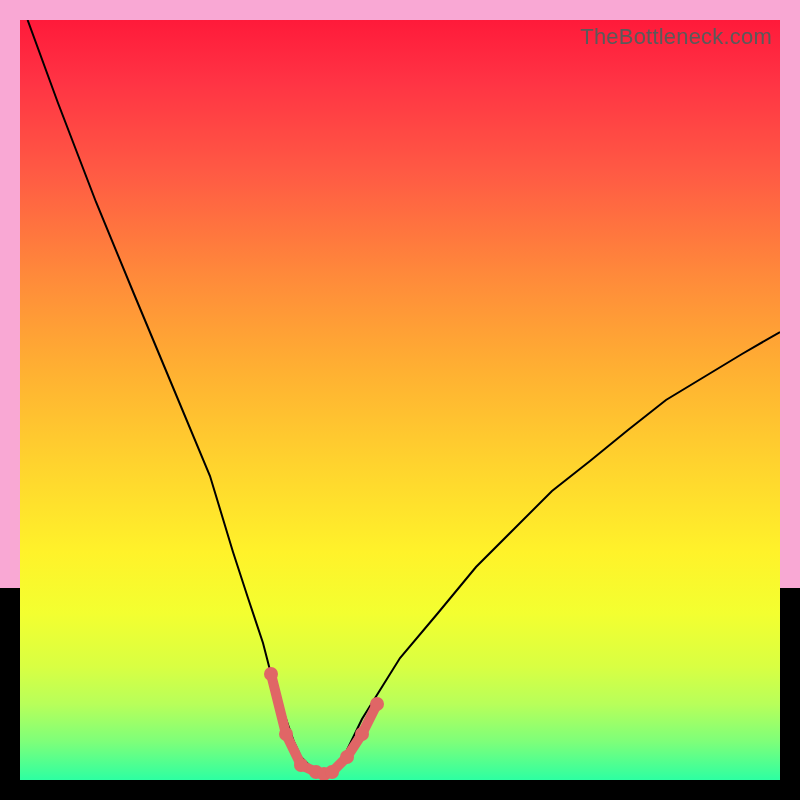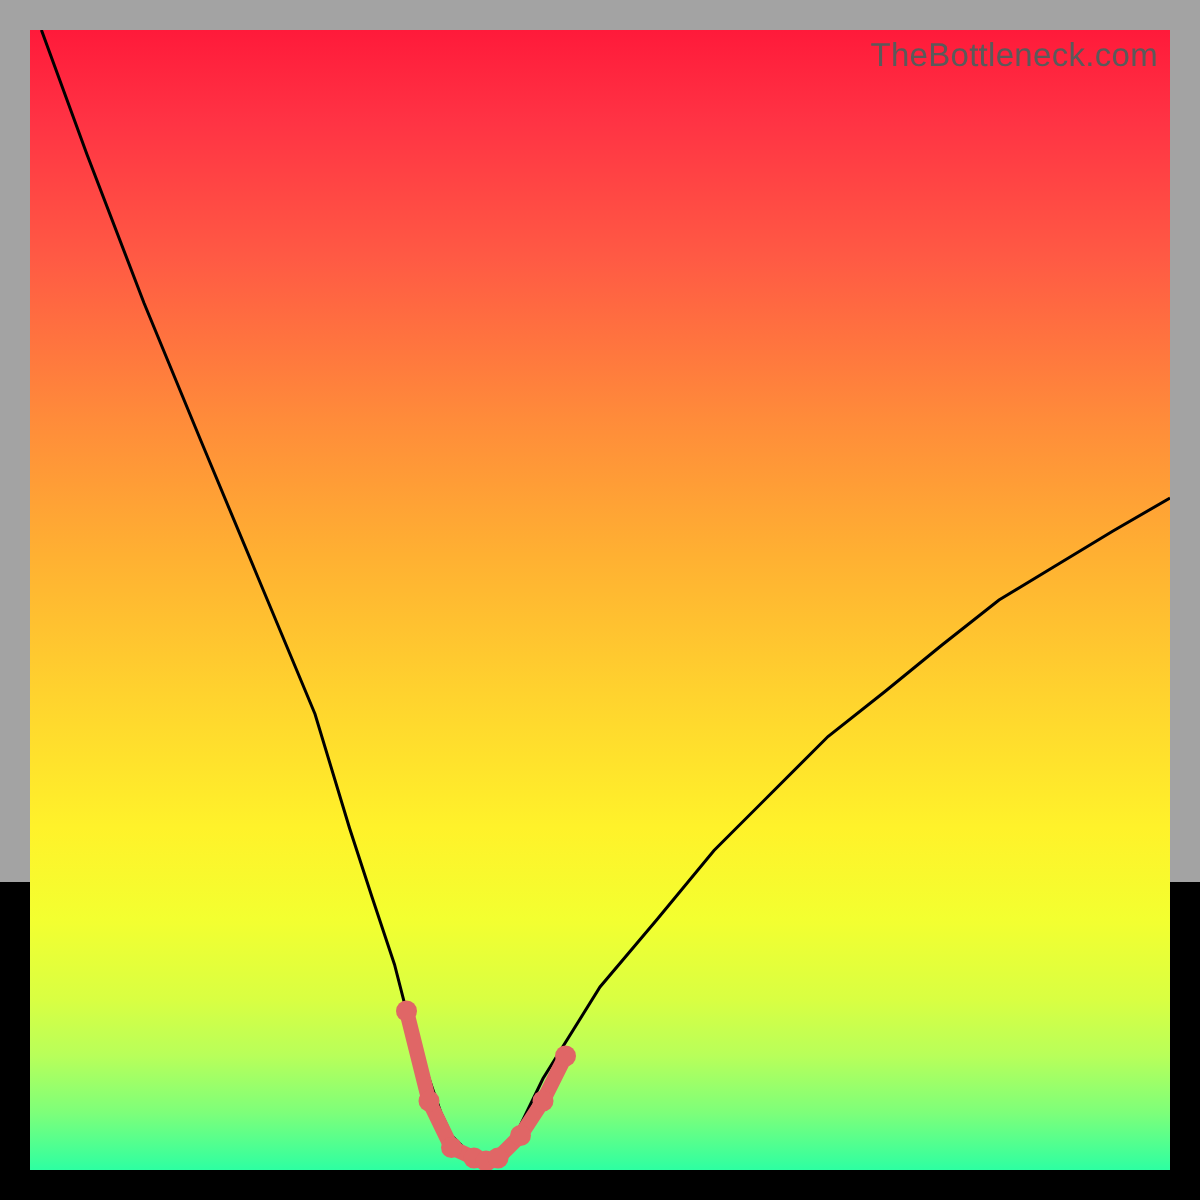--- a/index.html
+++ b/index.html
@@ -1,20 +1,20 @@
 <!DOCTYPE html>
 <html><head>
 <meta charset="utf-8">
 <style>
   * { margin: 0; padding: 0; box-sizing: border-box; }
   html, body { width: 800px; height: 800px; overflow: hidden; background: #000; }
   .frame {
     width: 800px;
     height: 588px;
-    background: #a3a3a3;
+    background: #f9a8d4;
     position: relative;
   }
   .plot-area {
     position: absolute;
     left: 20px;
     top: 20px;
     width: 760px;
     height: 760px;
     background: linear-gradient(
       to bottom,

